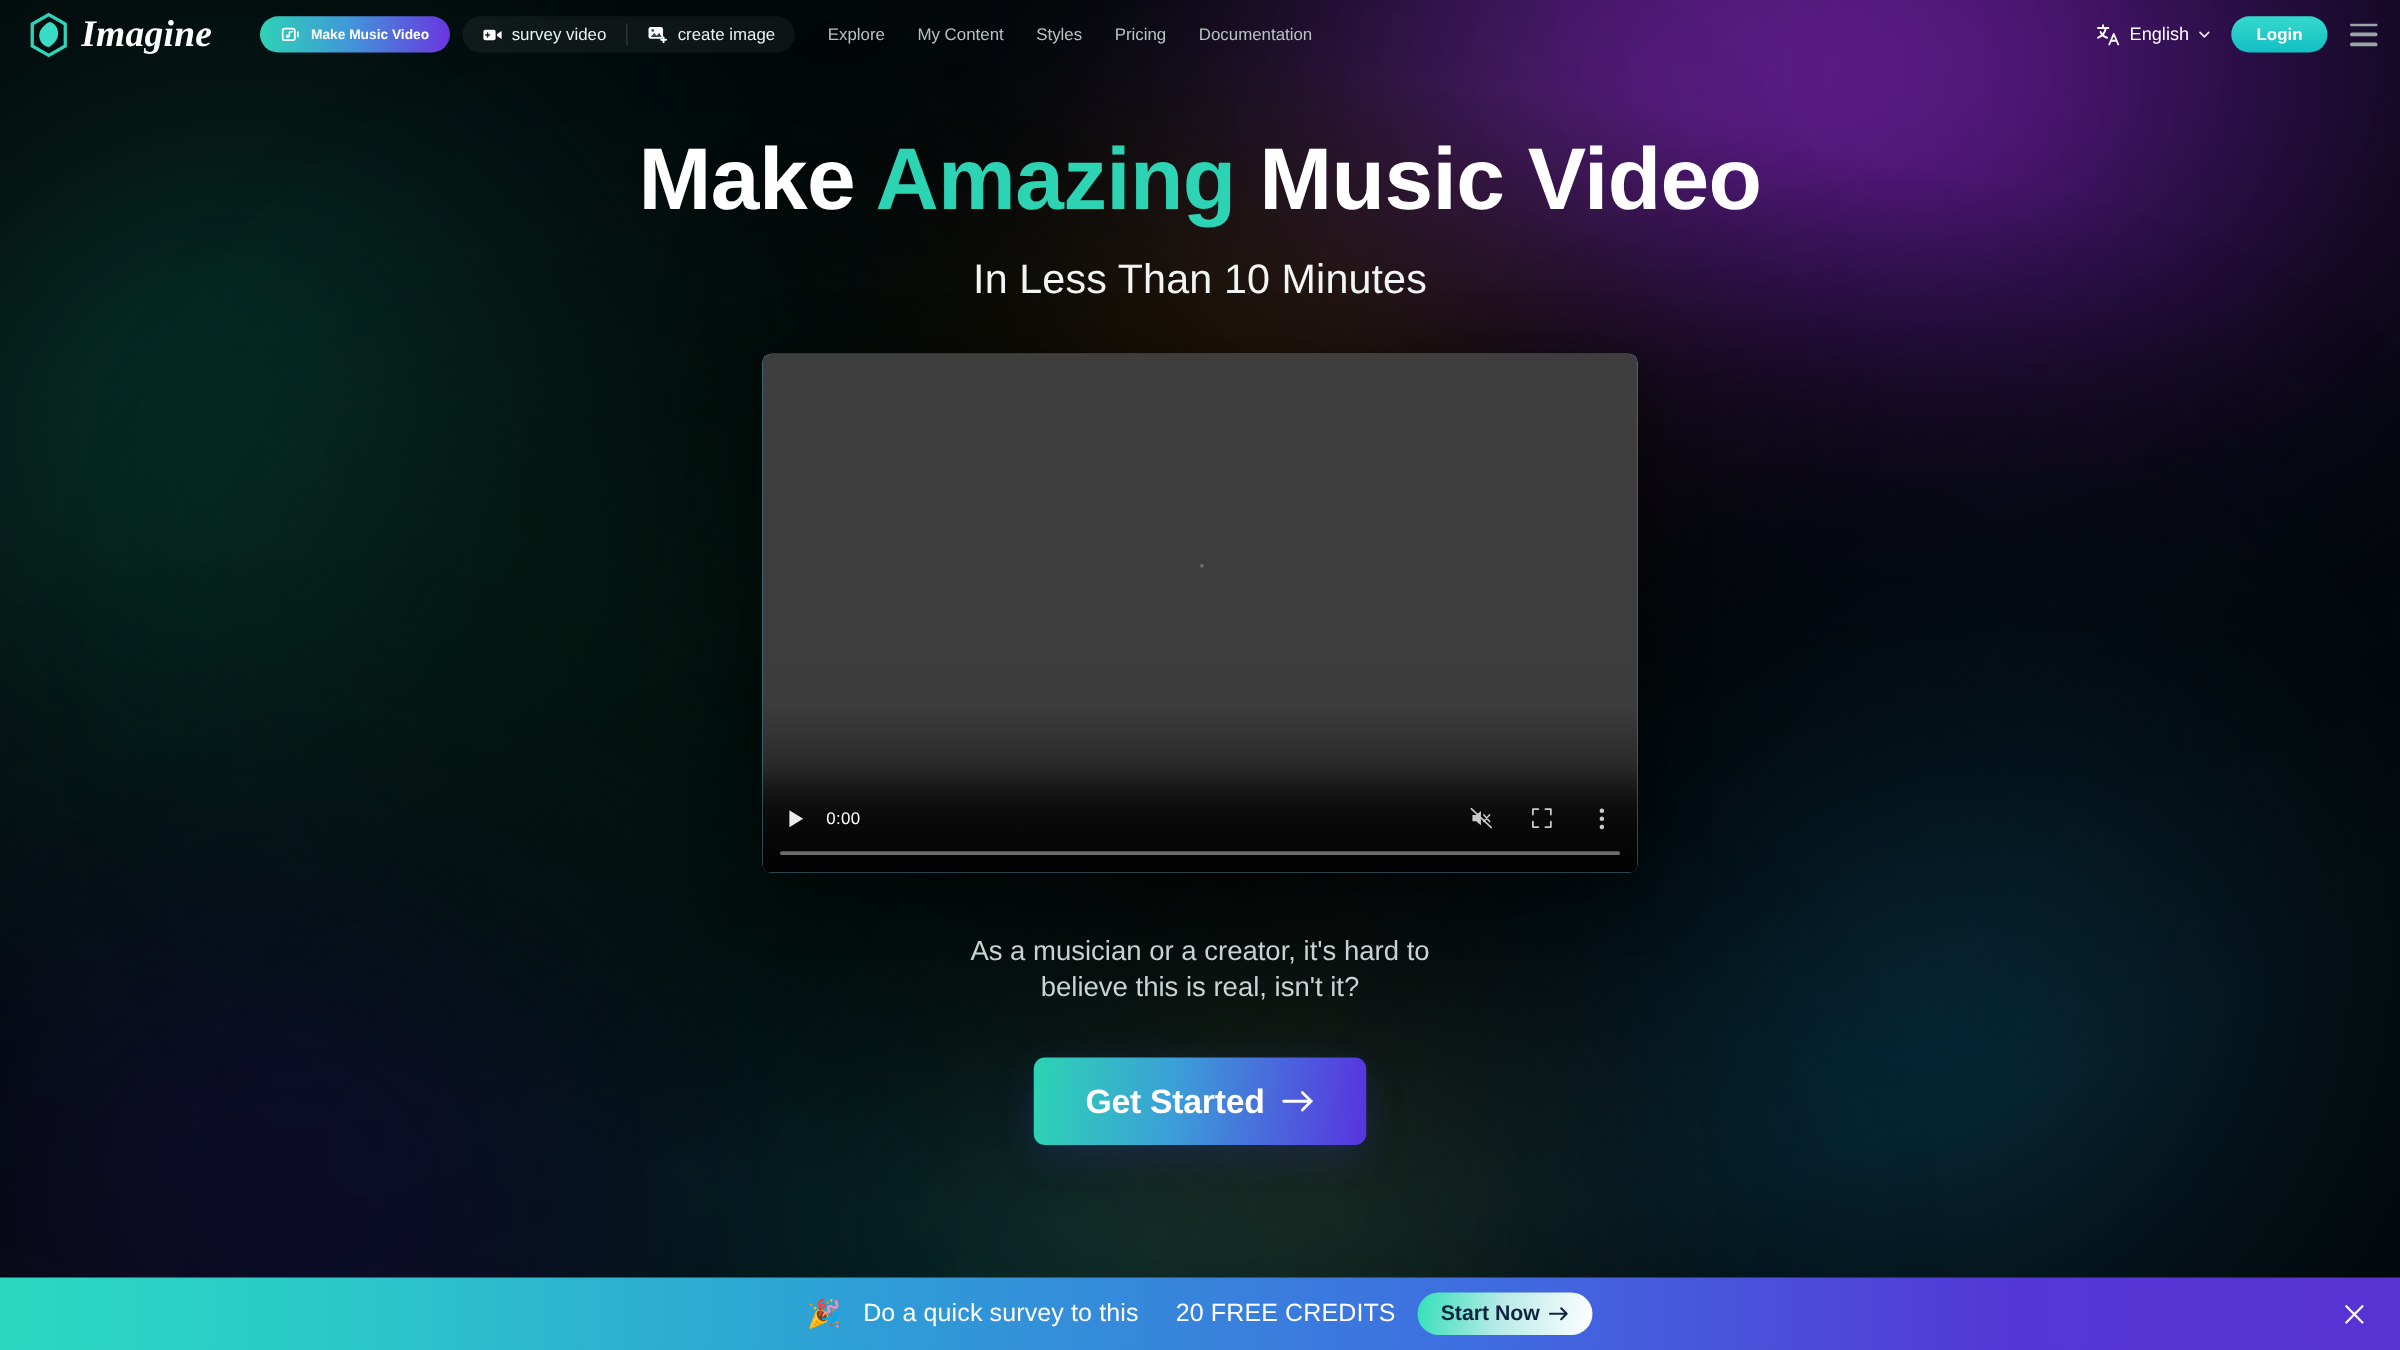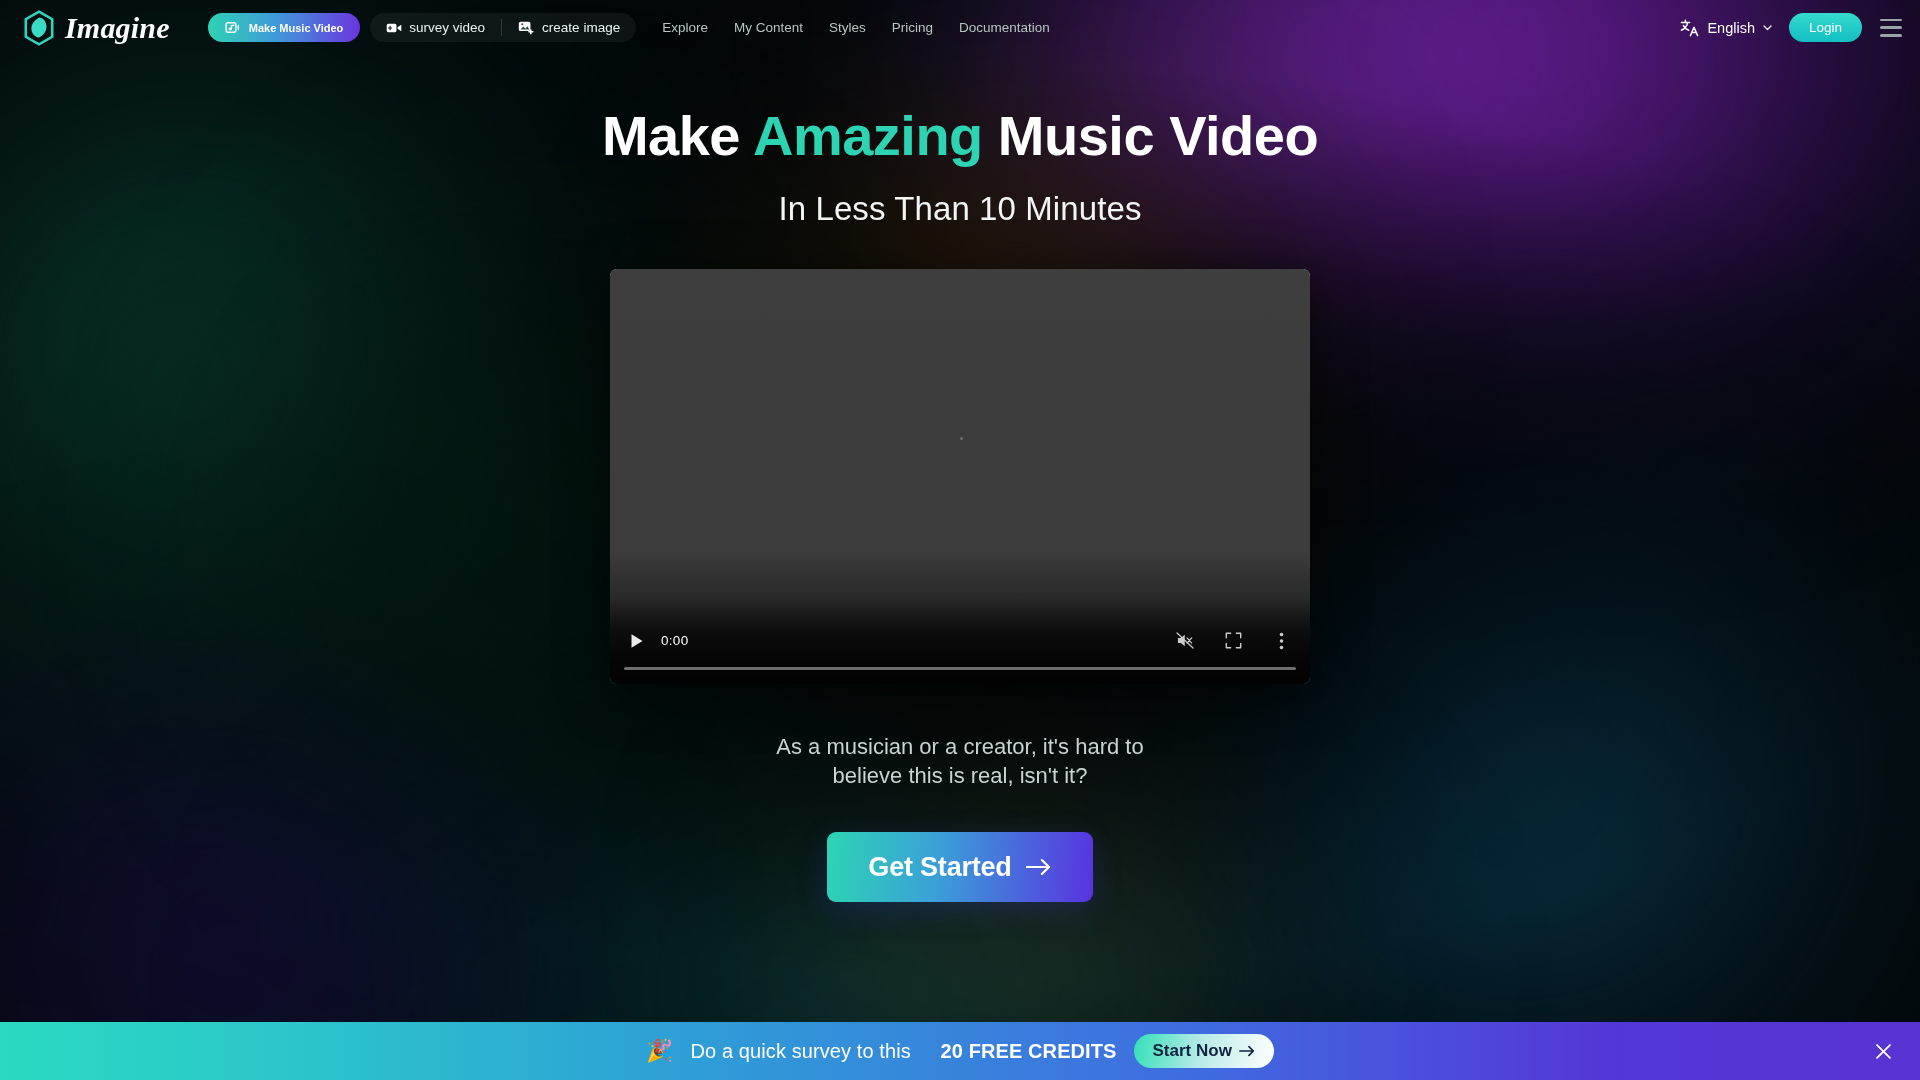--- a/index.html
+++ b/index.html
@@ -117,32 +117,32 @@
   .nav-right { margin-left: auto; display: flex; align-items: center; gap: 16px; }
   .lang-select {
     display: flex; align-items: center; gap: 7px;
     color: #ffffff; font-size: 14.5px; cursor: pointer;
   }
   .chev { width: 11px; height: 11px; display: block; opacity: .9; }
   .login-btn {
     height: 29px; min-width: 70px; padding: 0 20px;
     border-radius: 999px;
     background: linear-gradient(180deg, #35d9cd 0%, #13bfc4 100%);
-    color: #ffffff; font-size: 13.5px; font-weight: 400;
+    color: #ffffff; font-size: 13.5px; font-weight: 700;
     display: flex; align-items: center; justify-content: center;
     cursor: pointer; border: none;
   }
   .hamburger { width: 22px; height: 18px; display: flex; flex-direction: column; justify-content: space-between; cursor: pointer; margin-left: 2px; }
   .hamburger span { display: block; height: 2.6px; border-radius: 2px; background: #9aa3a6; }
 
   
   .hero { position: absolute; inset: 0; z-index: 20; display: flex; flex-direction: column; align-items: center; }
   .headline {
     margin-top: 108px;
-    font-size: 56px; font-weight: 800; line-height: 1;
+    font-size: 70px; font-weight: 800; line-height: 1;
     color: #ffffff; letter-spacing: -0.5px;
     text-align: center; white-space: nowrap;
   }
   .headline .accent { color: #2dd4b4; }
   .subheadline {
     margin-top: 26px;
     font-size: 33px; font-weight: 400; color: #f2f5f4;
     letter-spacing: .1px; text-align: center;
   }
 
@@ -200,21 +200,21 @@
   .banner {
     position: absolute; left: 0; right: 0; bottom: 0;
     height: 58px; z-index: 60;
     background: linear-gradient(90deg, #2ad9c0 0%, #2bc8c9 14%, #2e9ed6 36%, #3f6ce0 62%, #5436d6 84%, #5733d2 100%);
     display: flex; align-items: center; justify-content: center;
     padding: 0 24px;
   }
   .banner-inner { display: flex; align-items: center; gap: 17px; }
   .banner-emoji { font-size: 22px; line-height: 1; }
   .banner-text { color: #ffffff; font-size: 20px; font-weight: 400; letter-spacing: .1px; }
-  .banner-text b { font-weight: 700; margin-left: 24px; }
+  .banner-text b { font-weight: 400; margin-left: 24px; }
   .banner-btn {
     height: 34px; padding: 0 19px;
     border: none; border-radius: 999px;
     background: linear-gradient(100deg, #32e0b8 0%, #b9ebe8 48%, #ffffff 100%);
     color: #10243f; font-size: 17px; font-weight: 800;
     display: flex; align-items: center; gap: 7px;
     cursor: pointer; white-space: nowrap;
   }
   .banner-close {
     position: absolute; right: 24px; top: 50%; transform: translateY(-50%);

